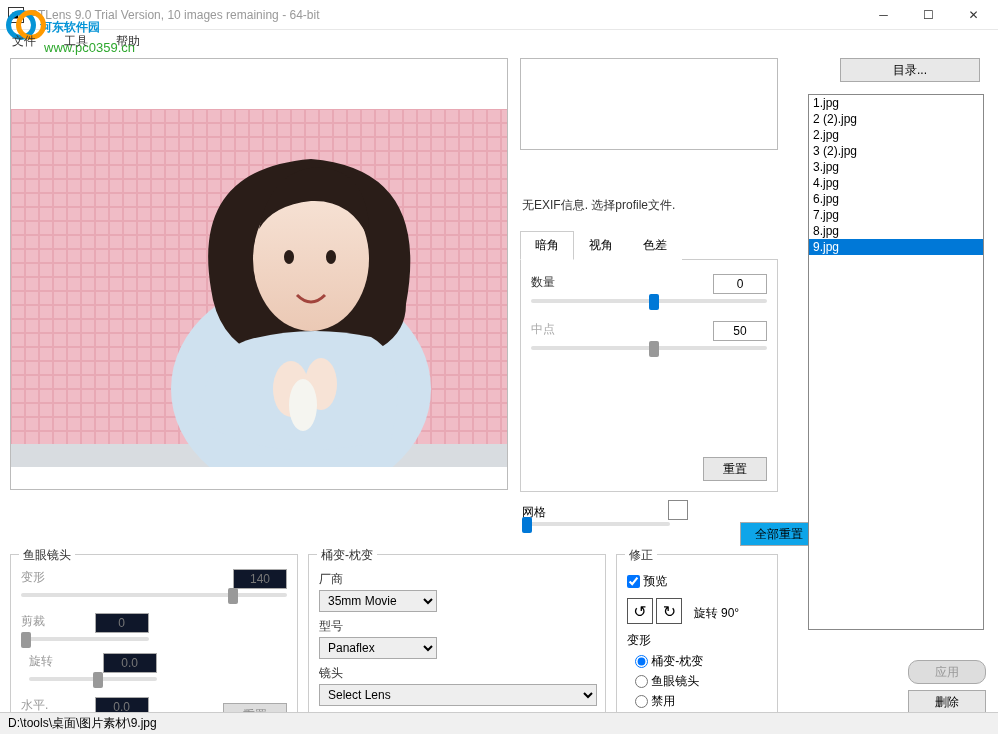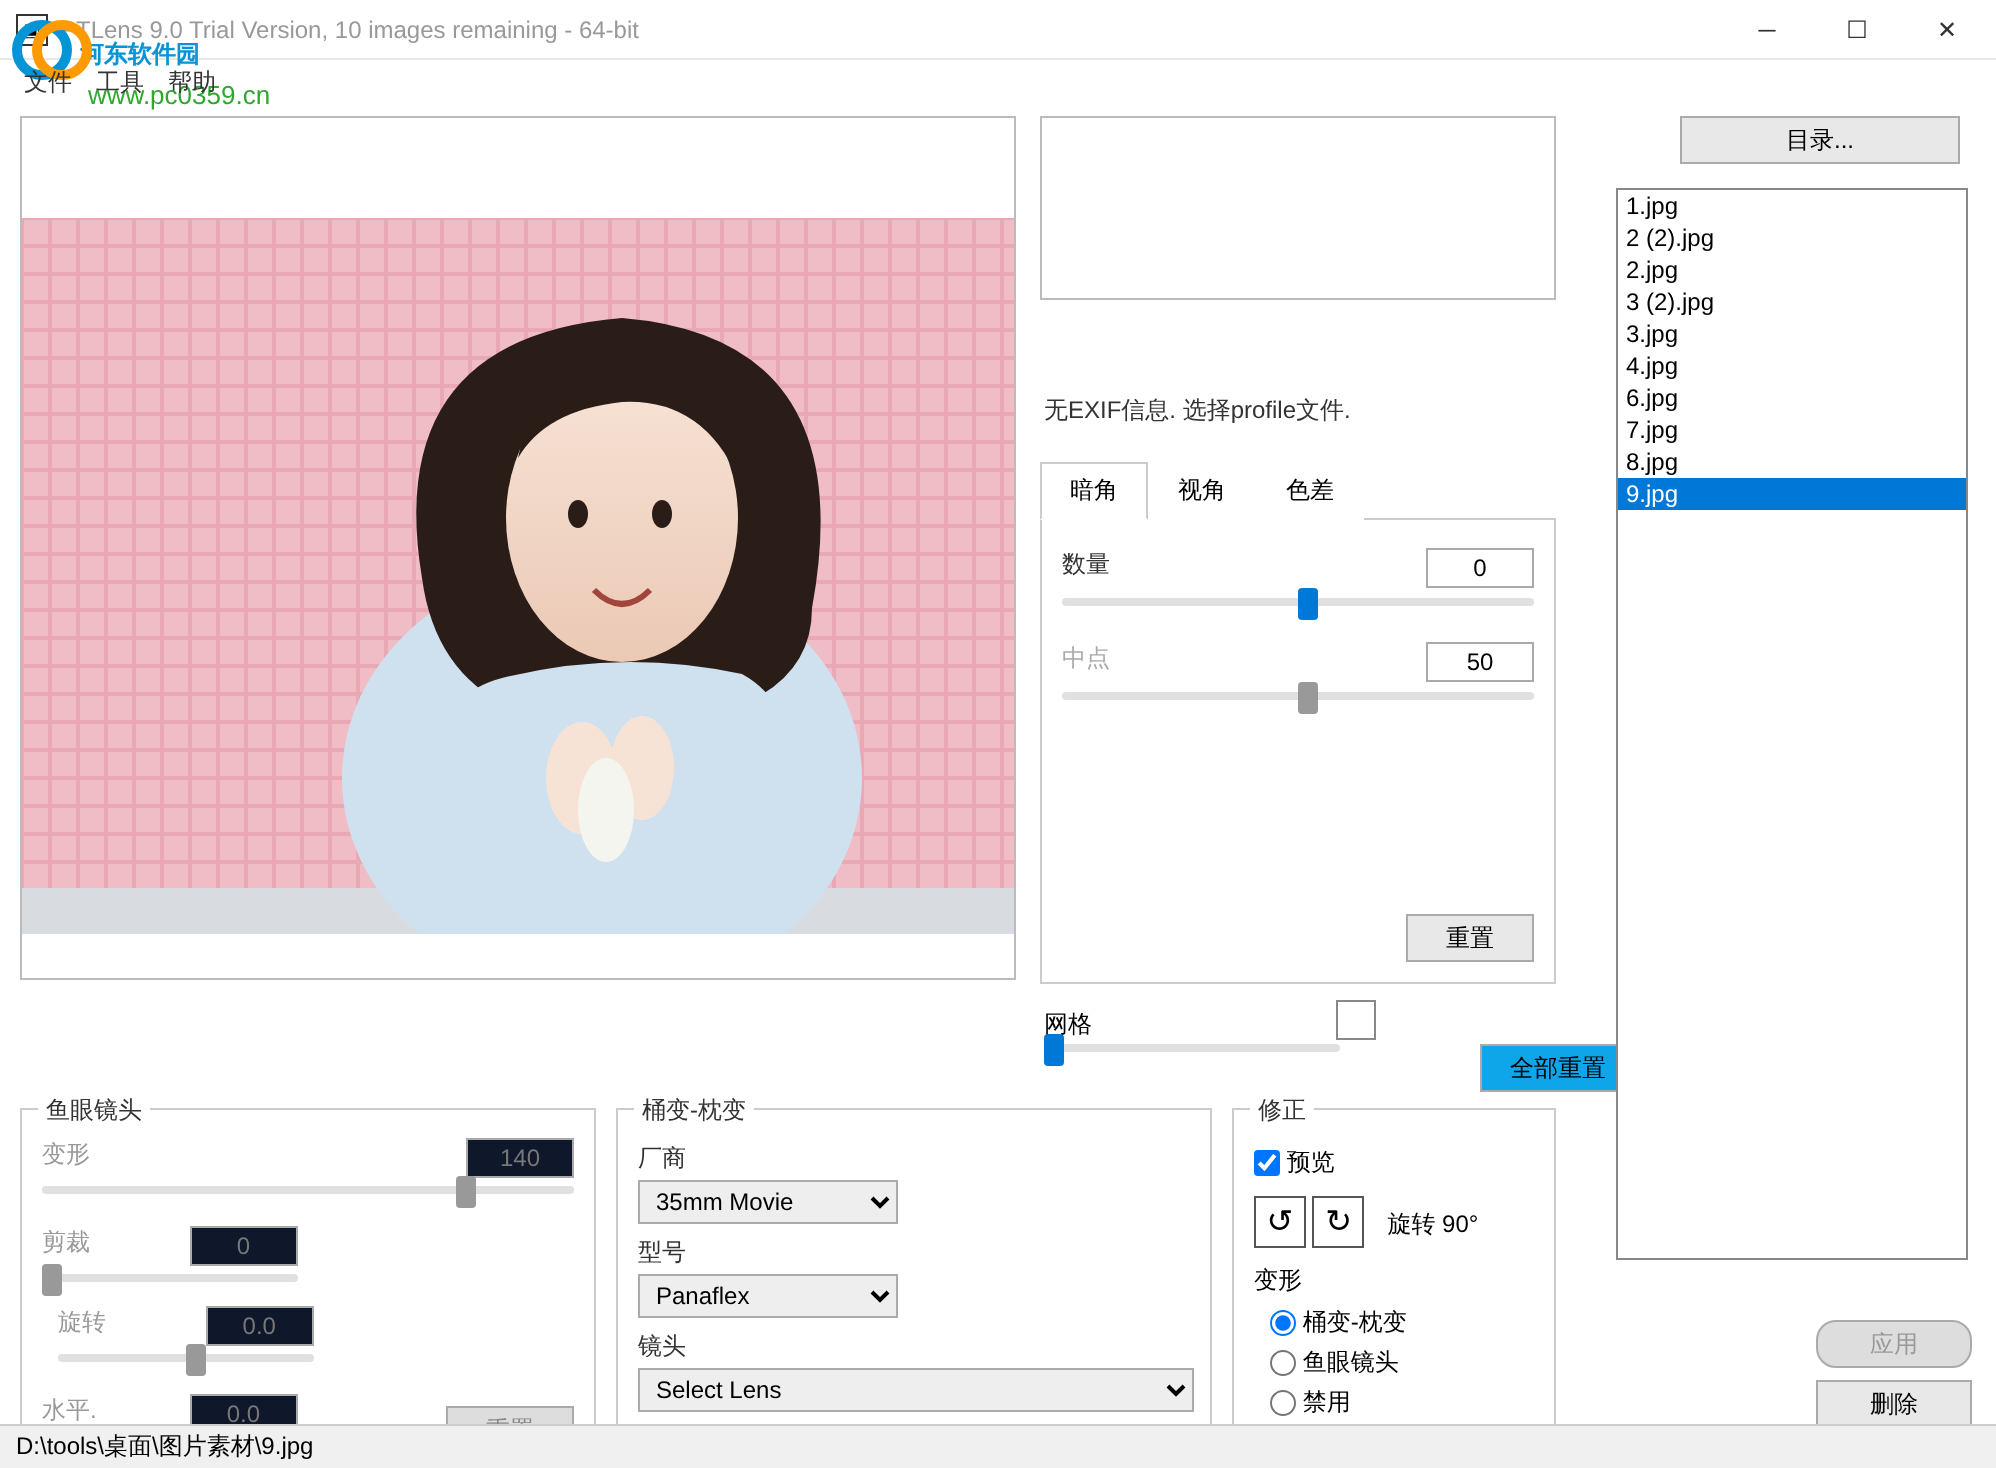--- a/index.html
+++ b/index.html
@@ -3,21 +3,21 @@
 <meta charset="utf-8">
 <style>
 * { box-sizing: border-box; margin: 0; padding: 0; font-family: "Microsoft YaHei", "SimSun", Arial, sans-serif; font-size: 12px; }
 body { background: #fff; width: 998px; height: 734px; overflow: hidden; position: relative; }
 
 .titlebar { height: 30px; display: flex; align-items: center; padding: 0 2px; background: #fff; border-bottom: 1px solid #e8e8e8; }
 .titlebar-icon { width: 16px; height: 16px; border: 1px solid #333; margin: 0 6px; display: flex; align-items: center; justify-content: center; font-size: 9px; }
 .titlebar-title { color: #999; flex: 1; font-size: 12px; }
 .win-btn { width: 45px; height: 28px; display: flex; align-items: center; justify-content: center; color: #333; }
 
-.menubar { height: 22px; display: flex; align-items: center; padding: 0 8px; gap: 4px; color: #333; position: relative; z-index: 5; }
+.menubar { height: 22px; display: flex; align-items: center; padding: 0 8px; gap: 20px; color: #333; position: relative; z-index: 5; }
 .menu-item { padding: 2px 4px; }
 
 .watermark { position: absolute; top: 8px; left: 6px; pointer-events: none; z-index: 2; }
 .watermark-main { color: #0594d6; font-size: 22px; font-weight: bold; }
 .watermark-url { color: #2ea82e; font-size: 13px; margin-left: 38px; margin-top: -2px; }
 .watermark-icon { display: inline-block; width: 34px; height: 34px; position: relative; vertical-align: middle; }
 .watermark-icon::before { content: ""; position: absolute; width: 20px; height: 20px; border: 5px solid #0594d6; border-radius: 50%; top: 2px; left: 0; }
 .watermark-icon::after { content: ""; position: absolute; width: 20px; height: 20px; border: 5px solid #ff9a00; border-radius: 50%; top: 2px; left: 10px; }
 
 .content { position: absolute; top: 52px; left: 0; right: 0; bottom: 0; padding: 6px 10px; }
@@ -64,21 +64,21 @@
 .fe-row { position: relative; height: 40px; }
 .fe-label { color: #999; display: inline-block; width: 40px; }
 .fe-val { position: absolute; right: 0; top: 0; width: 54px; height: 20px; border: 1px solid #aaa; text-align: center; line-height: 18px; color: #777; background: #0f172a; }
 .fe-track { position: absolute; top: 24px; left: 0; right: 0; height: 4px; background: #e0e0e0; border-radius: 2px; }
 .fe-half { display: inline-block; width: 48%; position: relative; height: 40px; vertical-align: top; }
 .fe-half .fe-track { left: 0; right: 0; top: 24px; }
 .fe-reset { position: absolute; bottom: 8px; right: 10px; width: 64px; height: 24px; border: 1px solid #aaa; background: #ddd; color: #888; }
 
 .grp-barrel { top: 502px; left: 308px; width: 298px; height: 182px; padding: 14px 10px 10px; }
 .barrel-label { margin: 2px 0; color: #333; }
-.barrel-select { width: 130px; height: 22px; border: 1px solid #aaa; background: #eee; padding: 0 4px; margin-bottom: 4px; }
+.barrel-select { width: 118px; height: 22px; border: 1px solid #aaa; background: #eee; padding: 0 4px; margin-bottom: 4px; }
 .barrel-select.wide { width: 278px; }
 .focal-row { margin-top: 6px; }
 .focal-val { display: inline-block; width: 58px; height: 20px; border: 1px solid #aaa; text-align: center; line-height: 18px; color: #888; }
 .focal-lbl { margin-left: 8px; color: #999; }
 
 .grp-correct { top: 502px; left: 616px; width: 162px; height: 182px; padding: 14px 10px 10px; }
 .chk-row { margin: 4px 0; }
 .chk { width: 13px; height: 13px; vertical-align: middle; }
 .rotate-btns { margin: 8px 0; }
 .rot-btn { width: 26px; height: 26px; border: 1px solid #555; background: #fff; display: inline-flex; align-items: center; justify-content: center; font-size: 16px; }

